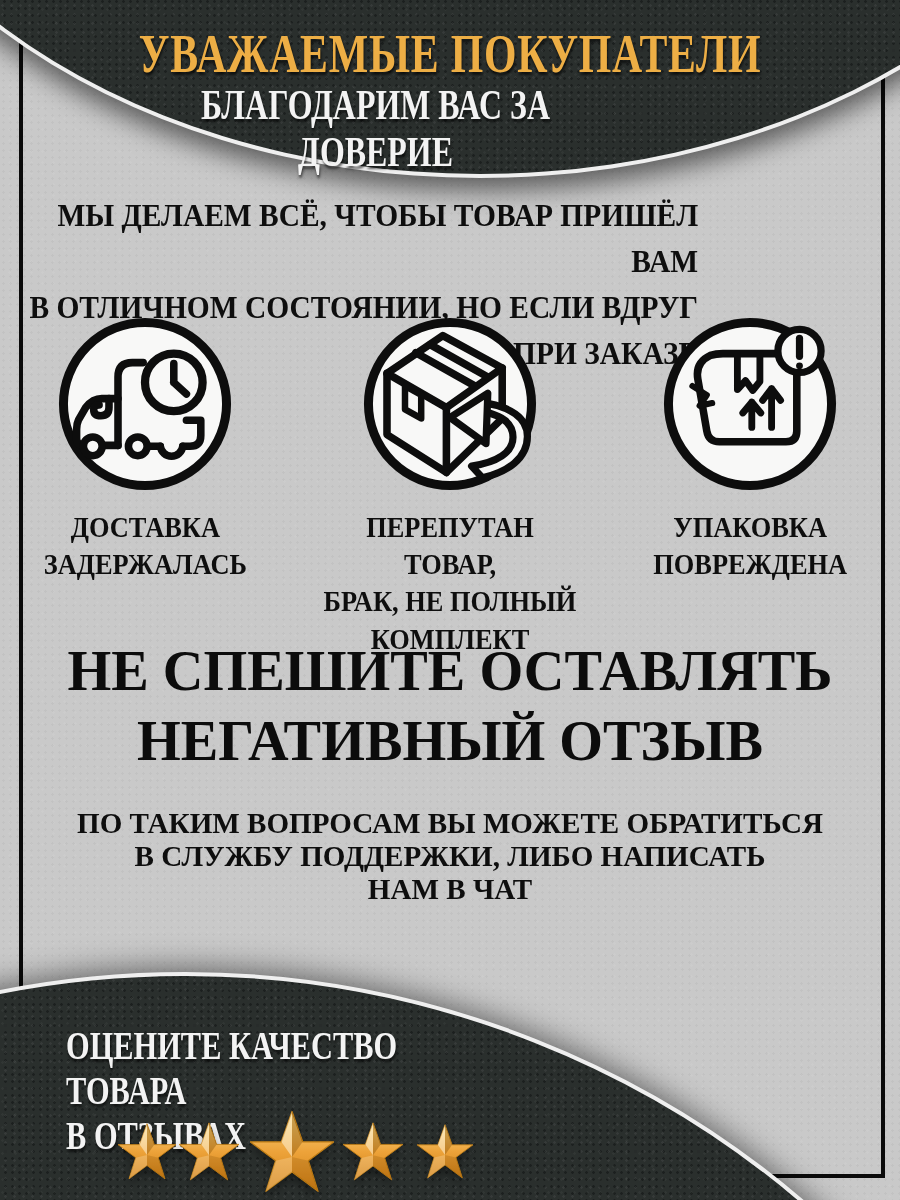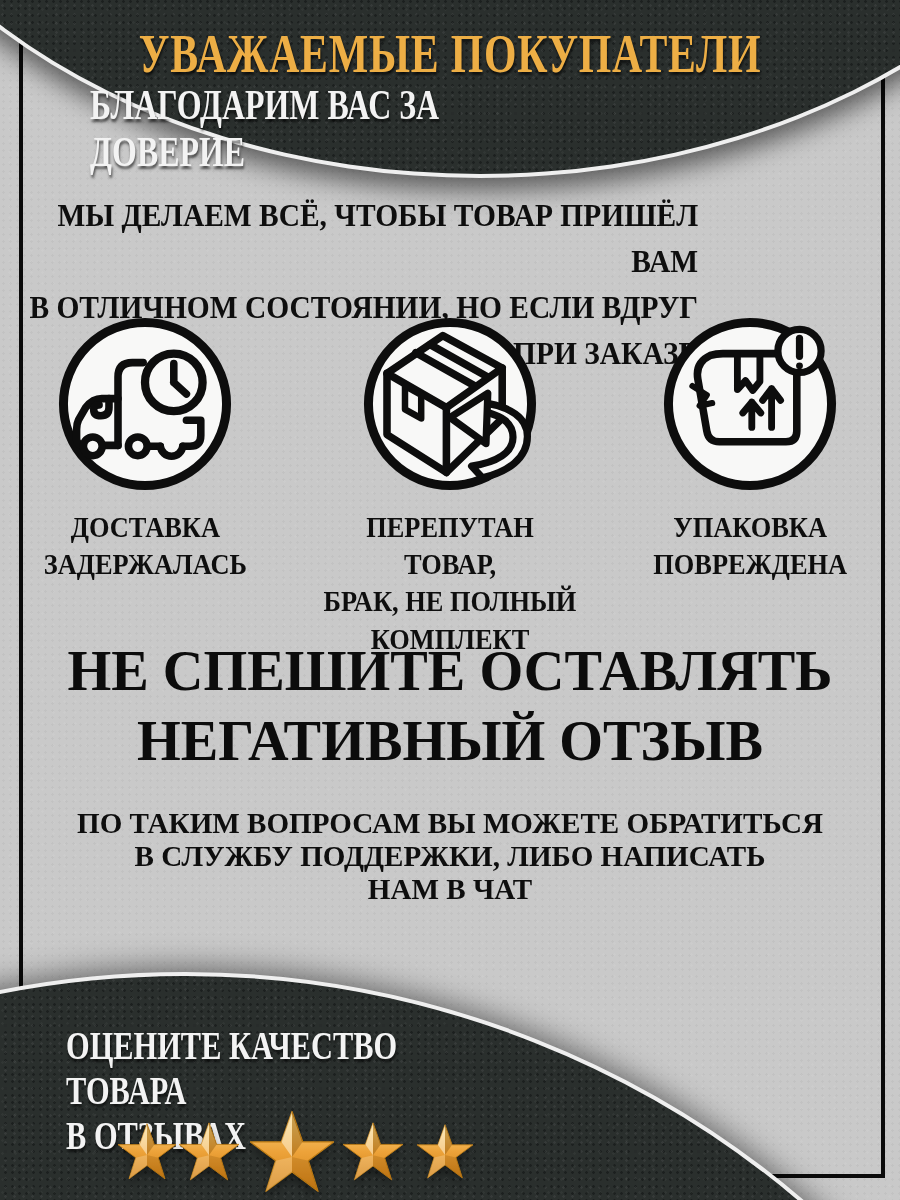--- a/index.html
+++ b/index.html
@@ -44,21 +44,21 @@
   .ml { white-space:pre-line; }
   .cx { display:block; transform-origin:50% 50%; }
 
   .header-title {
     position:absolute; top:24px; left:0; width:900px; text-align:center;
     color:#edae45; font-size:55px; line-height:1.1; letter-spacing:1px;
     text-shadow:1px 3px 3px rgba(0,0,0,0.65);
   }
   .header-title .cx { transform:scaleX(0.76); }
   .header-subtitle {
-    position:absolute; top:82px; left:0; width:751px; 
+    position:absolute; top:82px; left:0; width:751px; text-align:center;
     color:#f3f3f3; font-size:42px; line-height:1.12;
     text-shadow:1px 3px 3px rgba(0,0,0,0.6);
   }
   .header-subtitle .cx { transform:scaleX(0.76); }
 
   .intro-text {
     position:absolute; top:193px; left:0; width:716px; text-align:right;
     color:#0e0e0e; font-size:31px; line-height:1.48;
   }
   .intro-text .cx { transform:scaleX(0.95); }

